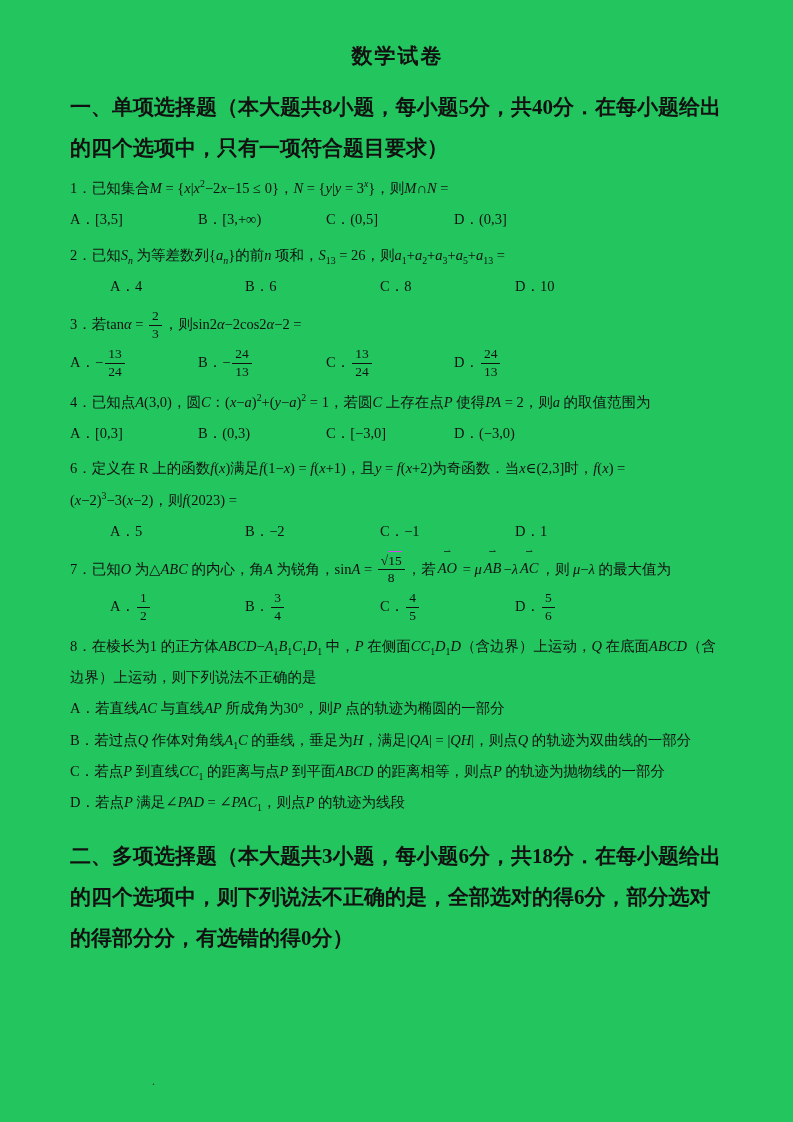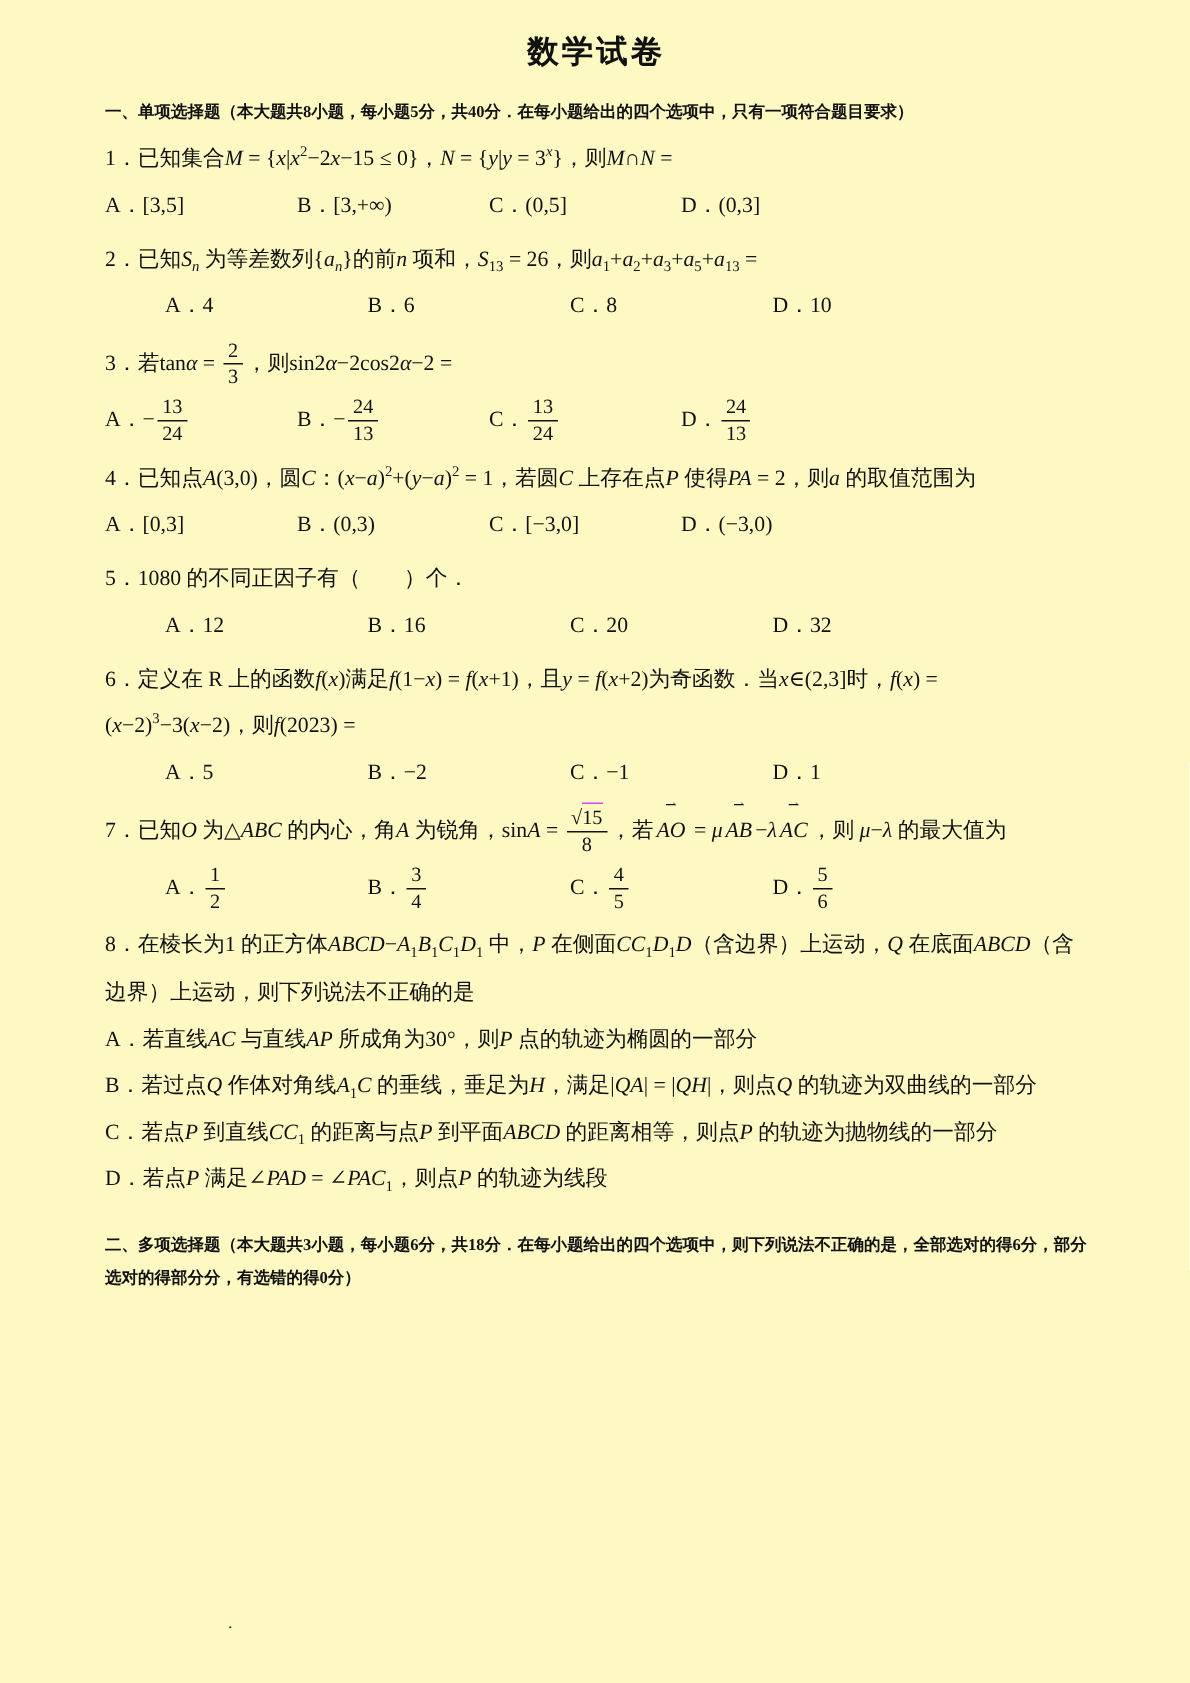--- a/index.html
+++ b/index.html
@@ -2,39 +2,39 @@
 <html><head>
 <meta charset="utf-8">
 <title>数学试卷</title>
 <style>
   * { margin:0; padding:0; box-sizing:border-box; }
   html,body { background:#ffffff; }
   .page {
     position:relative;
     width:793px; height:1122px;
     margin:0 auto;
-    background:#fef9c3;
-    padding:20px 68px 0 70px;
+    background:#22c55e;
+    padding:42px 68px 0 70px;
     font-family:"Liberation Serif","DejaVu Serif",serif;
     font-size:14.5px;
     color:#111111;
     line-height:2.05;
     overflow:hidden;
   }
   .title {
     text-align:center;
     font-size:21px;
     font-weight:700;
     letter-spacing:2px;
     margin-bottom:16px;
     line-height:1.4;
   }
   .sec-heading {
     font-weight:700;
-    font-size:11px;
+    font-size:21px;
     line-height:1.95;
     margin-bottom:4px;
   }
   .sec-heading.second { margin-top:18px; }
   .question { margin-bottom:5px; }
   .stem { line-height:2.15; }
   .options { display:flex; flex-wrap:wrap; align-items:flex-start; margin:1px 0 3px 0; }
   .opt { min-width:118px; margin-right:10px; white-space:nowrap; }
   .options.tight .opt { min-width:85px;margin-left:40px; }
   .opt-line { line-height:2.15; }
@@ -106,29 +106,20 @@
   <div class="question">
     <p class="stem">4．已知点<i>A</i>(3,0)，圆<i>C</i>：(<i>x</i>−<i>a</i>)<sup>2</sup>+(<i>y</i>−<i>a</i>)<sup>2</sup> = 1，若圆<i>C</i> 上存在点<i>P</i> 使得<i>PA</i> = 2，则<i>a</i> 的取值范围为</p>
     <div class="options">
       <span class="opt">A．[0,3]</span>
       <span class="opt">B．(0,3)</span>
       <span class="opt">C．[−3,0]</span>
       <span class="opt">D．(−3,0)</span>
     </div>
   </div>
 
-  <div class="question">
-    <p class="stem">5．1080 的不同正因子有（　　）个．</p>
-    <div class="options tight">
-      <span class="opt">A．12</span>
-      <span class="opt">B．16</span>
-      <span class="opt">C．20</span>
-      <span class="opt">D．32</span>
-    </div>
-  </div>
 
   <div class="question">
     <p class="stem">6．定义在 R 上的函数<i>f</i>(<i>x</i>)满足<i>f</i>(1−<i>x</i>) = <i>f</i>(<i>x</i>+1)，且<i>y</i> = <i>f</i>(<i>x</i>+2)为奇函数．当<i>x</i>∈(2,3]时，<i>f</i>(<i>x</i>) = (<i>x</i>−2)<sup>3</sup>−3(<i>x</i>−2)，则<i>f</i>(2023) = </p>
     <div class="options tight">
       <span class="opt">A．5</span>
       <span class="opt">B．−2</span>
       <span class="opt">C．−1</span>
       <span class="opt">D．1</span>
     </div>
   </div>

